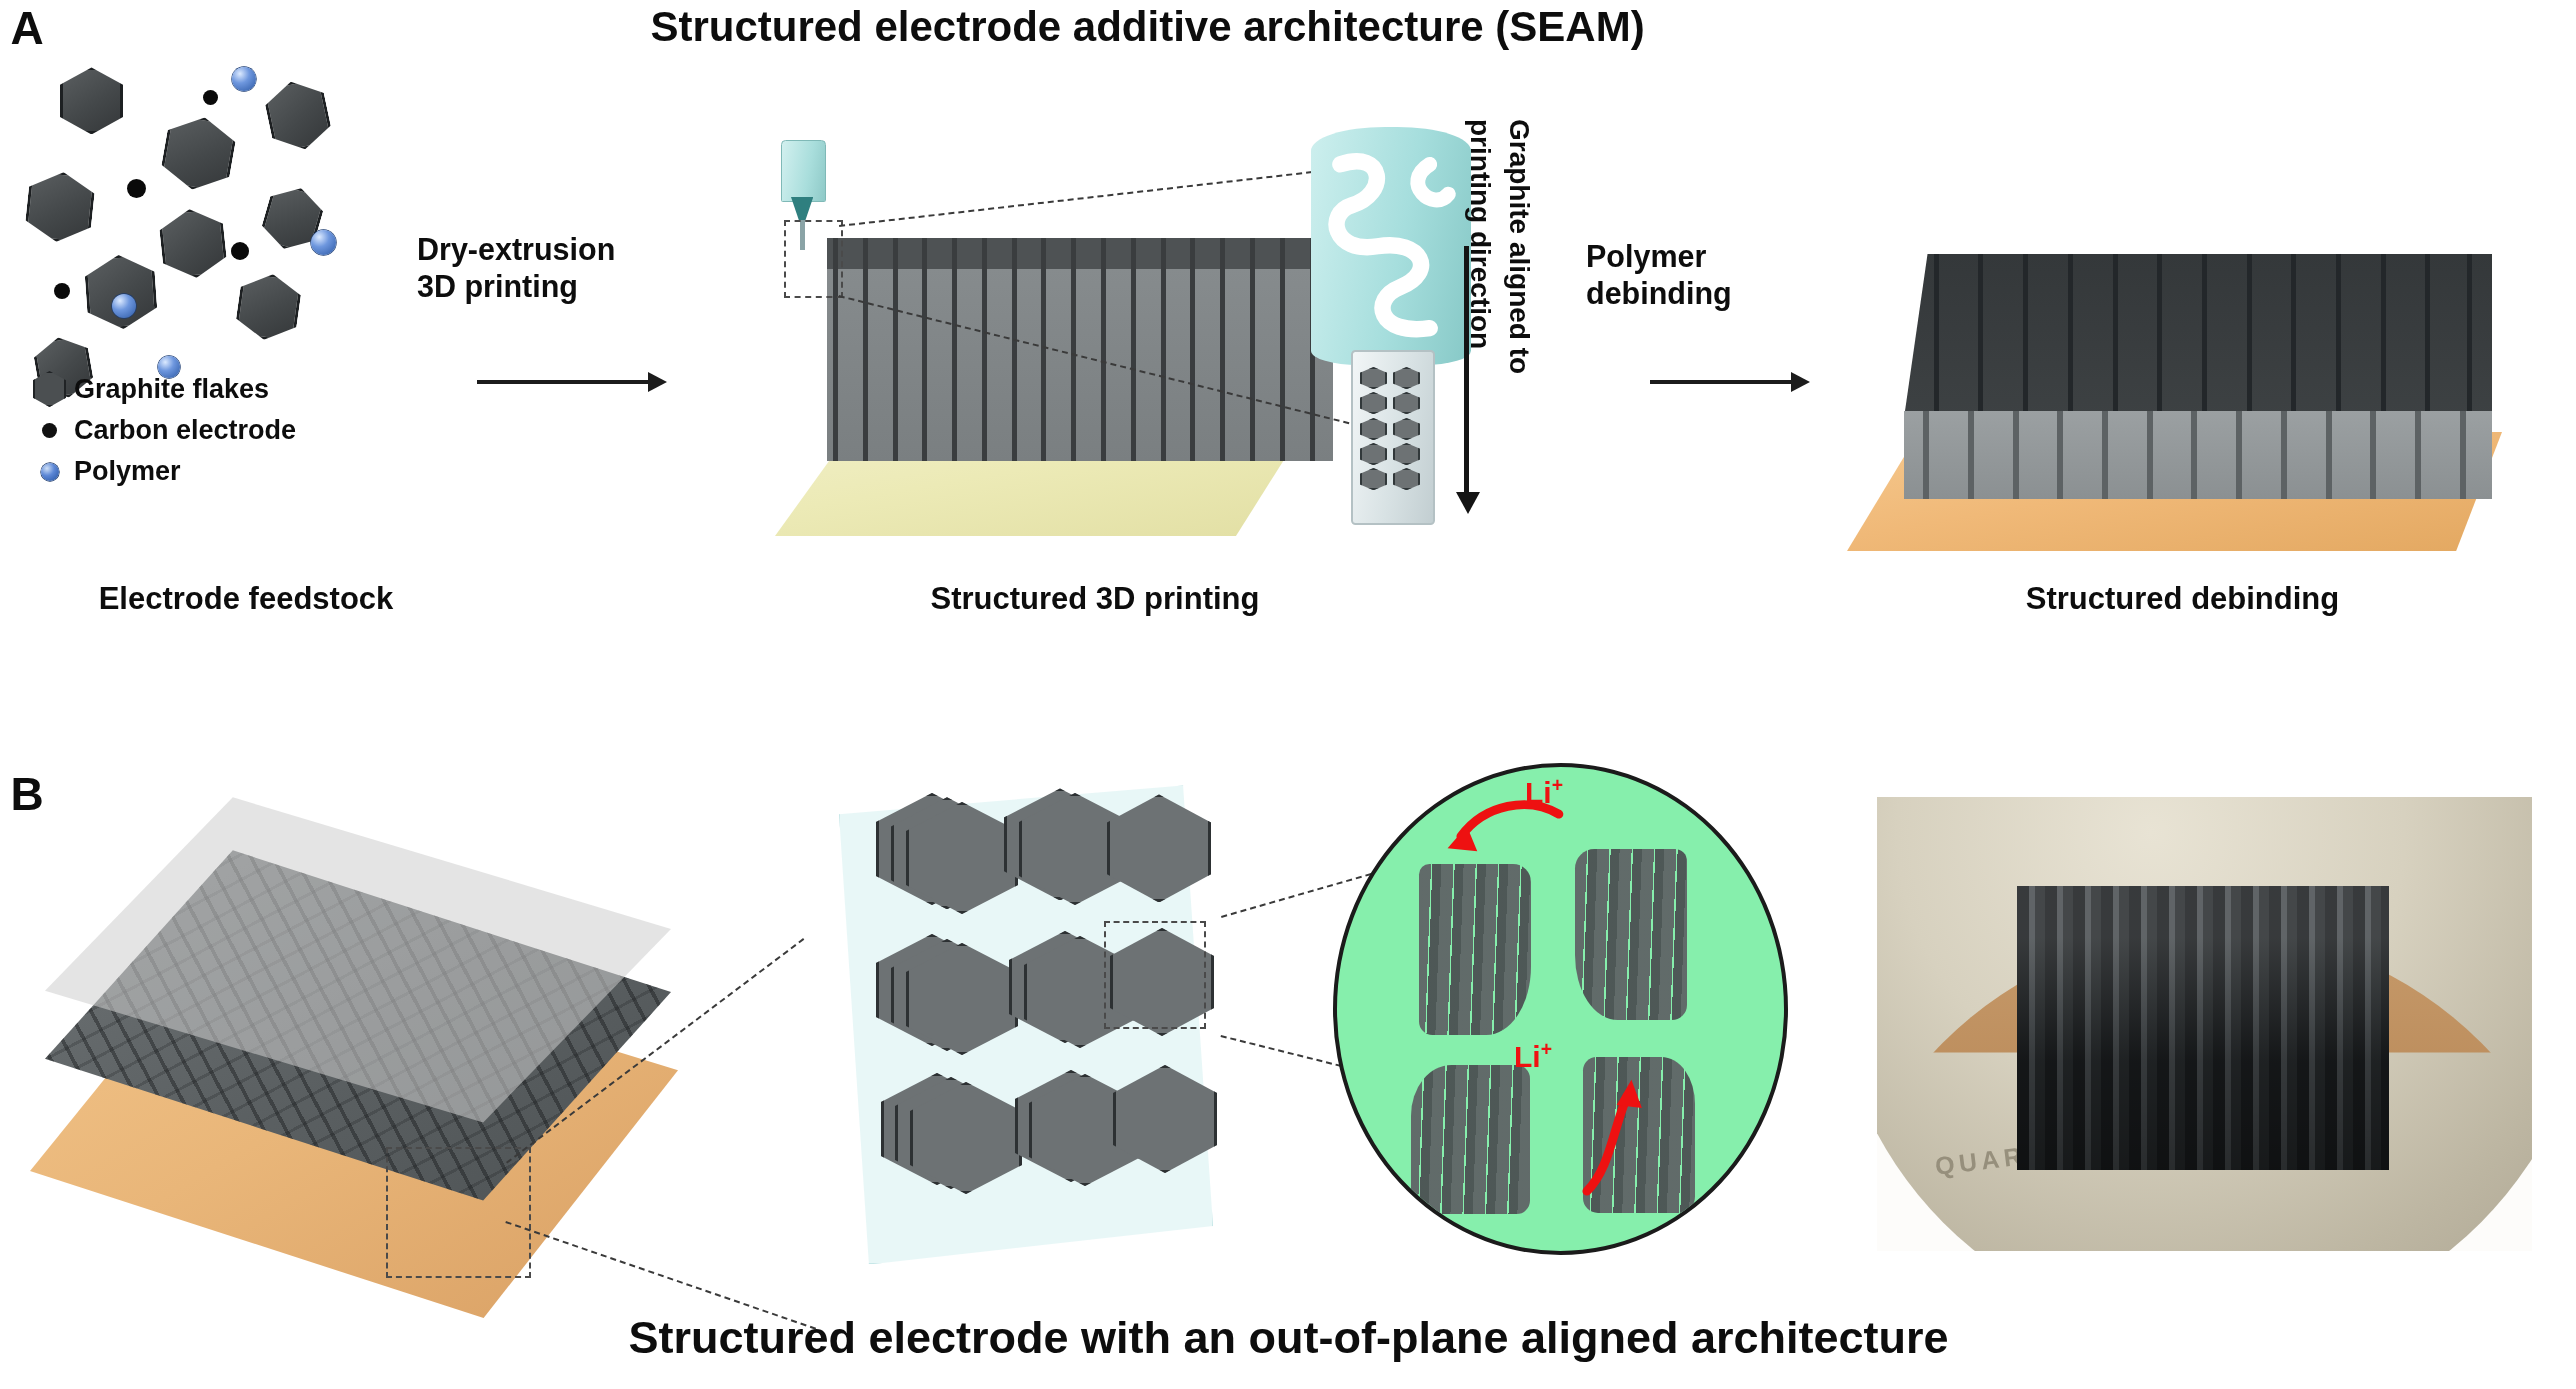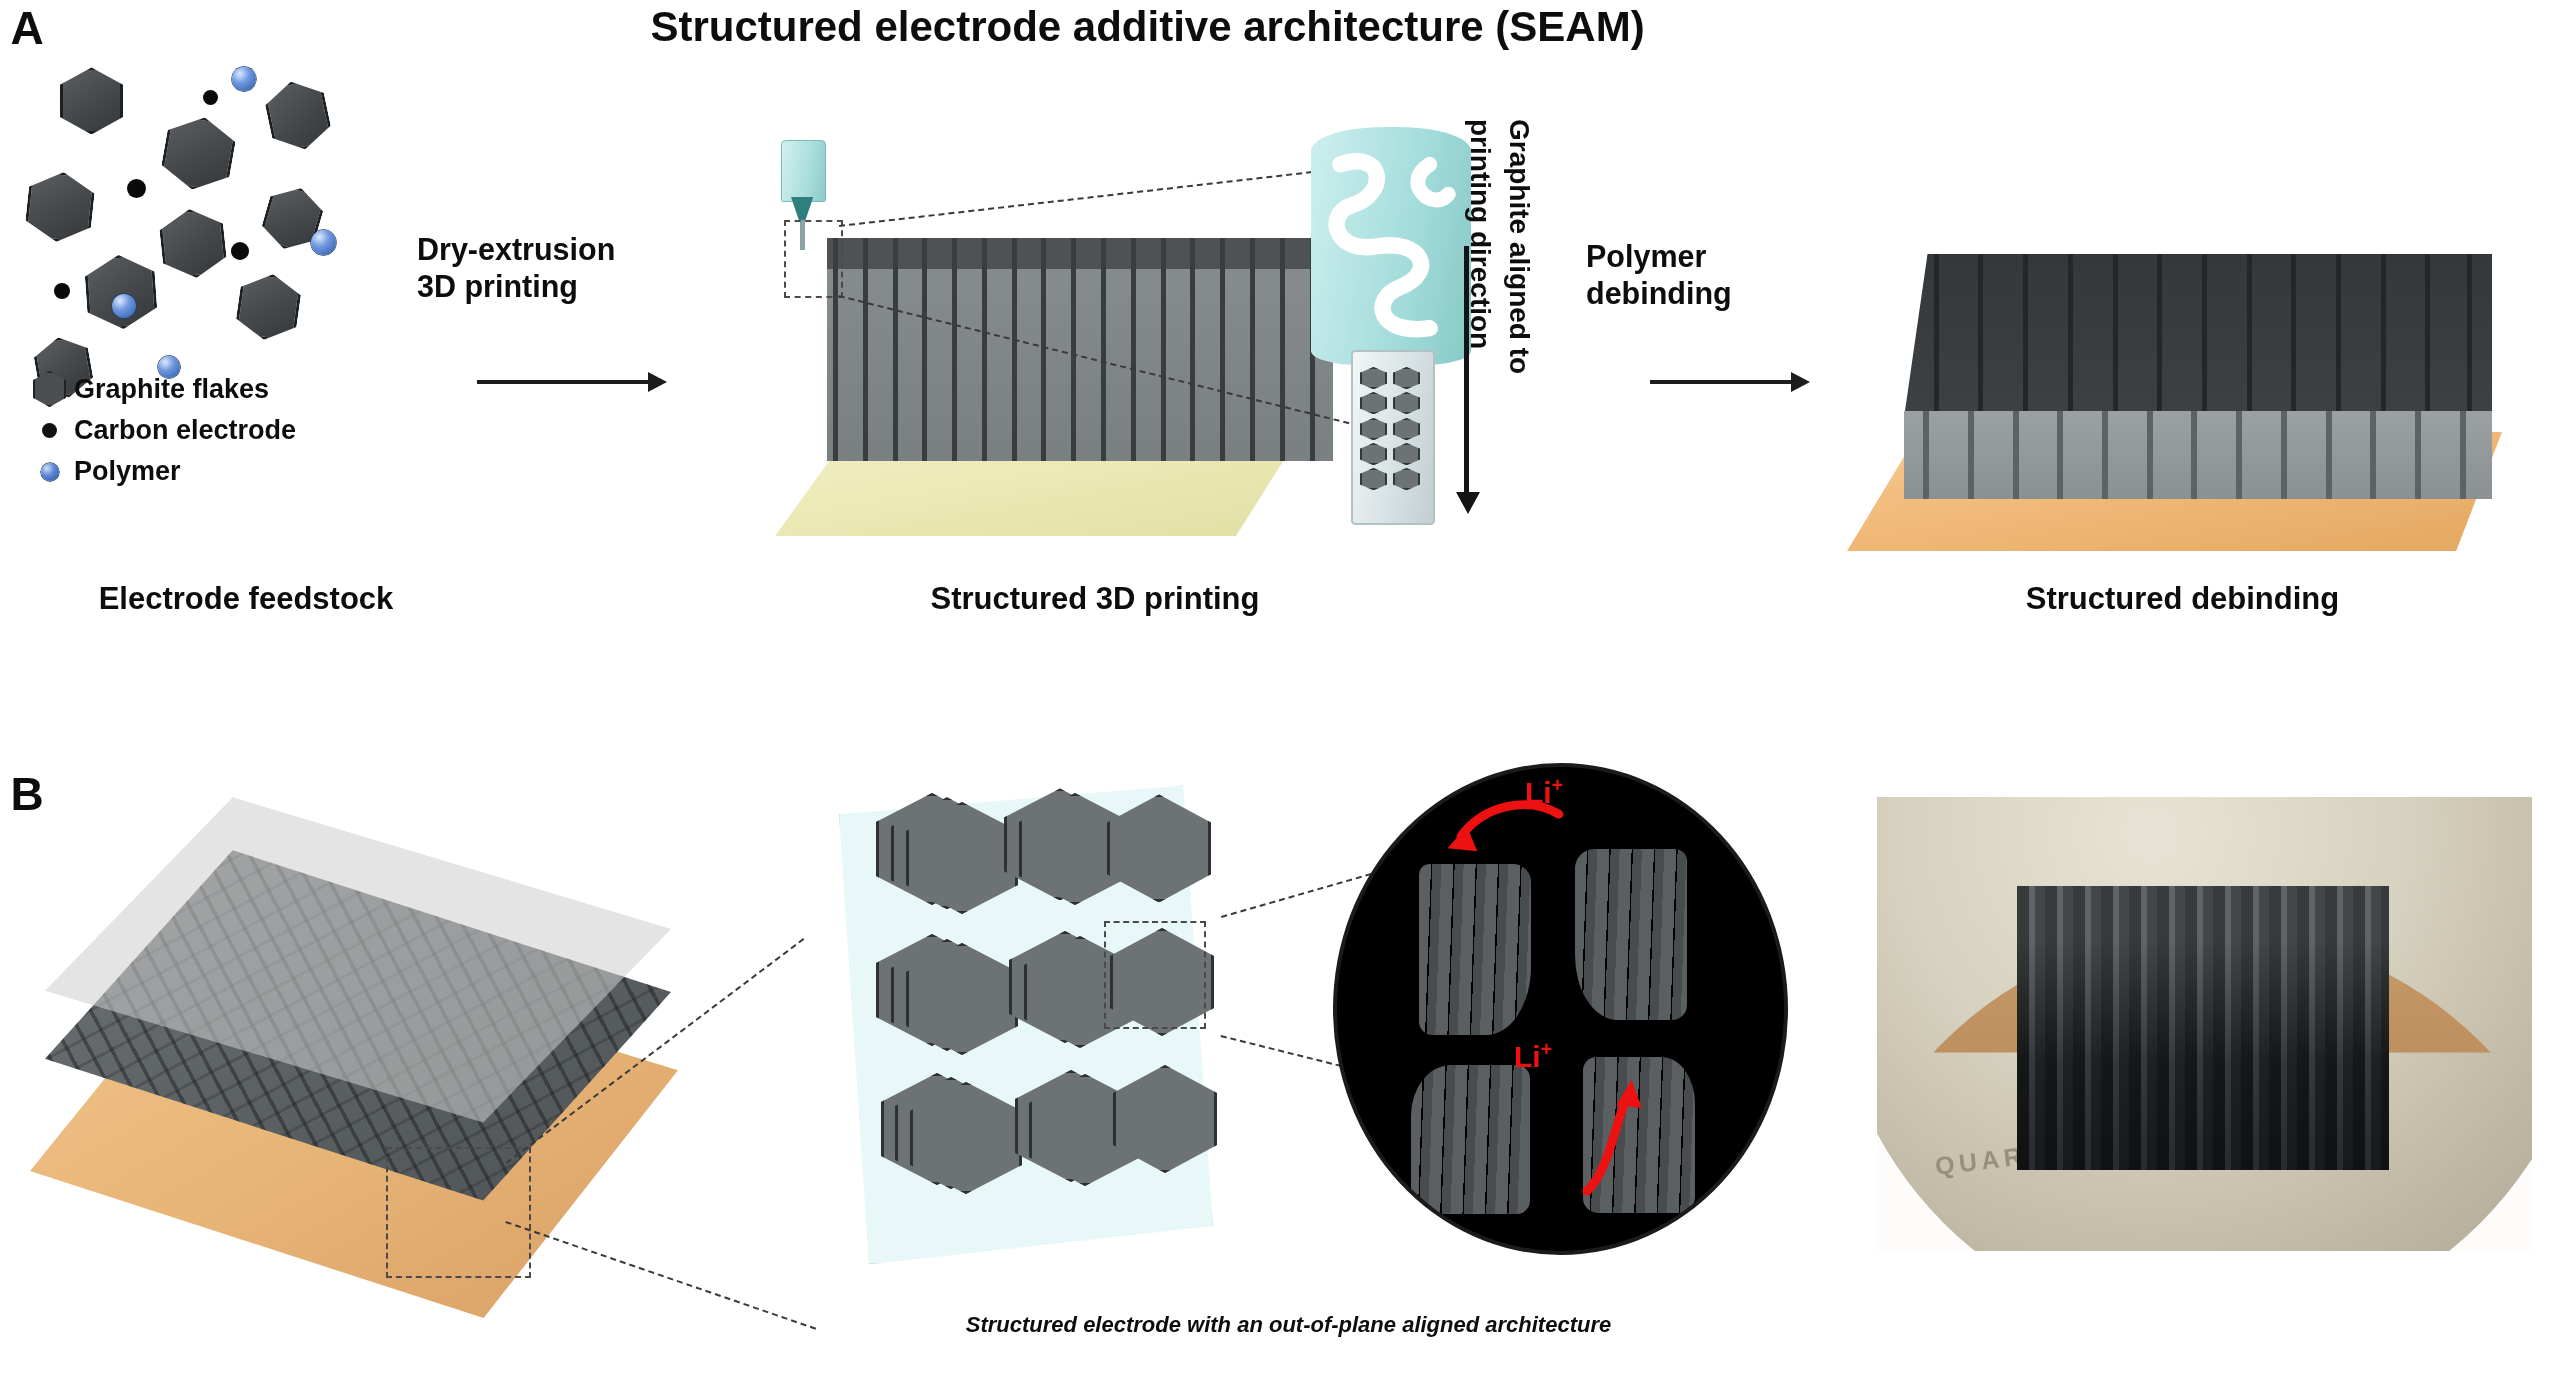--- a/index.html
+++ b/index.html
@@ -72,21 +72,21 @@
     border:2.2px solid #b4c1c4;border-radius:4.5px;}
 
   
   .hexstack{position:absolute;}
   .hexlayer{position:absolute;background:#6d7274;border:3px solid #2d3133;box-sizing:border-box;
             clip-path:polygon(50% 0,100% 26%,100% 74%,50% 100%,0 74%,0 26%);}
   .glassbox{position:absolute;background:rgba(214,240,241,.55);border:1.5px solid rgba(190,226,228,.8);}
 
   
   .callout-circle{position:absolute;border:4.5px solid #1b1b1b;border-radius:50%;
-                  background:#000000;overflow:hidden;}
+                  background:#86efac;overflow:hidden;}
 
   
   .coin-photo{position:absolute;overflow:hidden;background:#fdfcfa;}
   .coin-disc{position:absolute;border-radius:50%;
     background:radial-gradient(circle at 42% 34%,#e8e3d4 0%,#d7d1bf 38%,#bdb6a2 70%,#a79f8c 100%);}
   .coin-rim{position:absolute;border-radius:50%;
     background:linear-gradient(180deg,#c69a6a 0%,#b07d4c 45%,#8e5f37 100%);}
   .coin-text{position:absolute;color:#8e8774;font-size:25px;font-weight:bold;letter-spacing:4.5px;
              white-space:nowrap;opacity:.85;}
   .chip{position:absolute;background:#2e3133;overflow:hidden;}
@@ -385,14 +385,14 @@
   <div class="coin-text" style="left:57px;top:337px;transform:rotate(-7deg);">QUARTER DOLLAR</div>
 
   <div class="chip" style="left:140px;top:89px;width:372px;height:284px;">
     <div class="abs" style="inset:0;
          background:repeating-linear-gradient(90deg,#1c1f21 0 12px,#4a4f52 12px 18px,#2a2e30 18px 28px);"></div>
     <div class="abs" style="inset:0;
          background:linear-gradient(180deg,rgba(255,255,255,.12) 0 18%,rgba(0,0,0,.28) 62%,rgba(0,0,0,.45) 100%);"></div>
   </div>
 </div>
 
-<div class="abs stage-caption" style="left:447px;top:1312px;width:1683px;font-size:22px;font-style:italic;">Structured electrode with an out-of-plane aligned architecture</div>
+<div class="abs stage-caption" style="left:447px;top:1312px;width:1683px;font-size:45px;">Structured electrode with an out-of-plane aligned architecture</div>
 
 
 </body></html>

